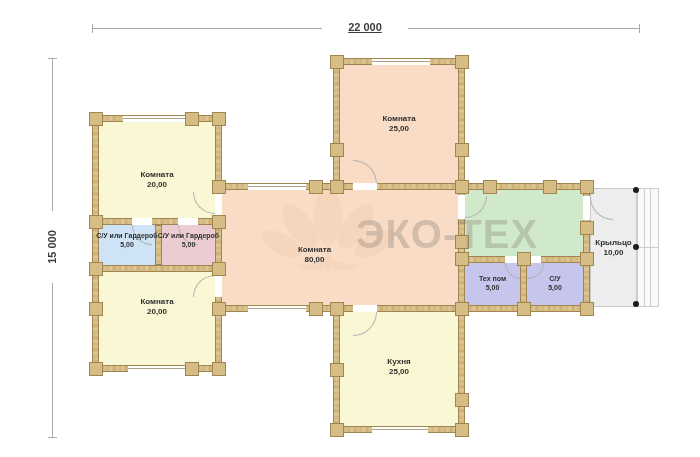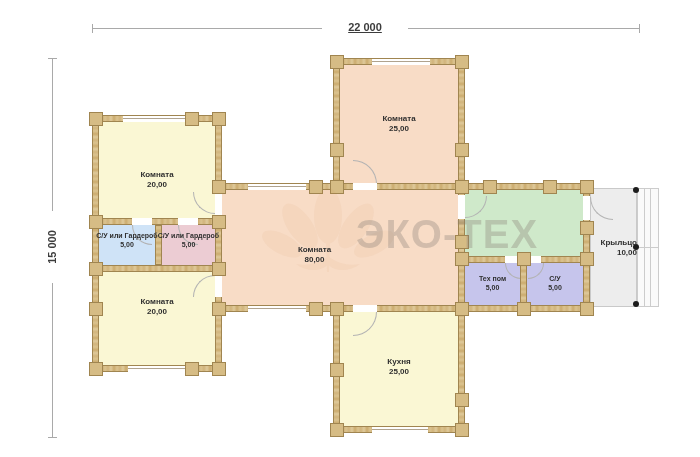--- a/index.html
+++ b/index.html
@@ -224,21 +224,21 @@
     <span>80,00</span>
   </div>
   <div class="rlabel small" style="left:465px;top:263px;width:55px;height:42px;">
     <span>Тех пом</span>
     <span>5,00</span>
   </div>
   <div class="rlabel small" style="left:527px;top:263px;width:56px;height:42px;">
     <span>С/У</span>
     <span>5,00</span>
   </div>
-  <div class="rlabel" style="left:590px;top:188px;width:47px;height:119px;align-items:flex-end;">
+  <div class="rlabel" style="left:590px;top:188px;width:47px;height:119px;">
     <span>Крыльцо</span>
     <span>10,00</span>
   </div>
   <div class="rlabel" style="left:340px;top:312px;width:118px;height:110px;">
     <span>Кухня</span>
     <span>25,00</span>
   </div>
 
 </div>
 

